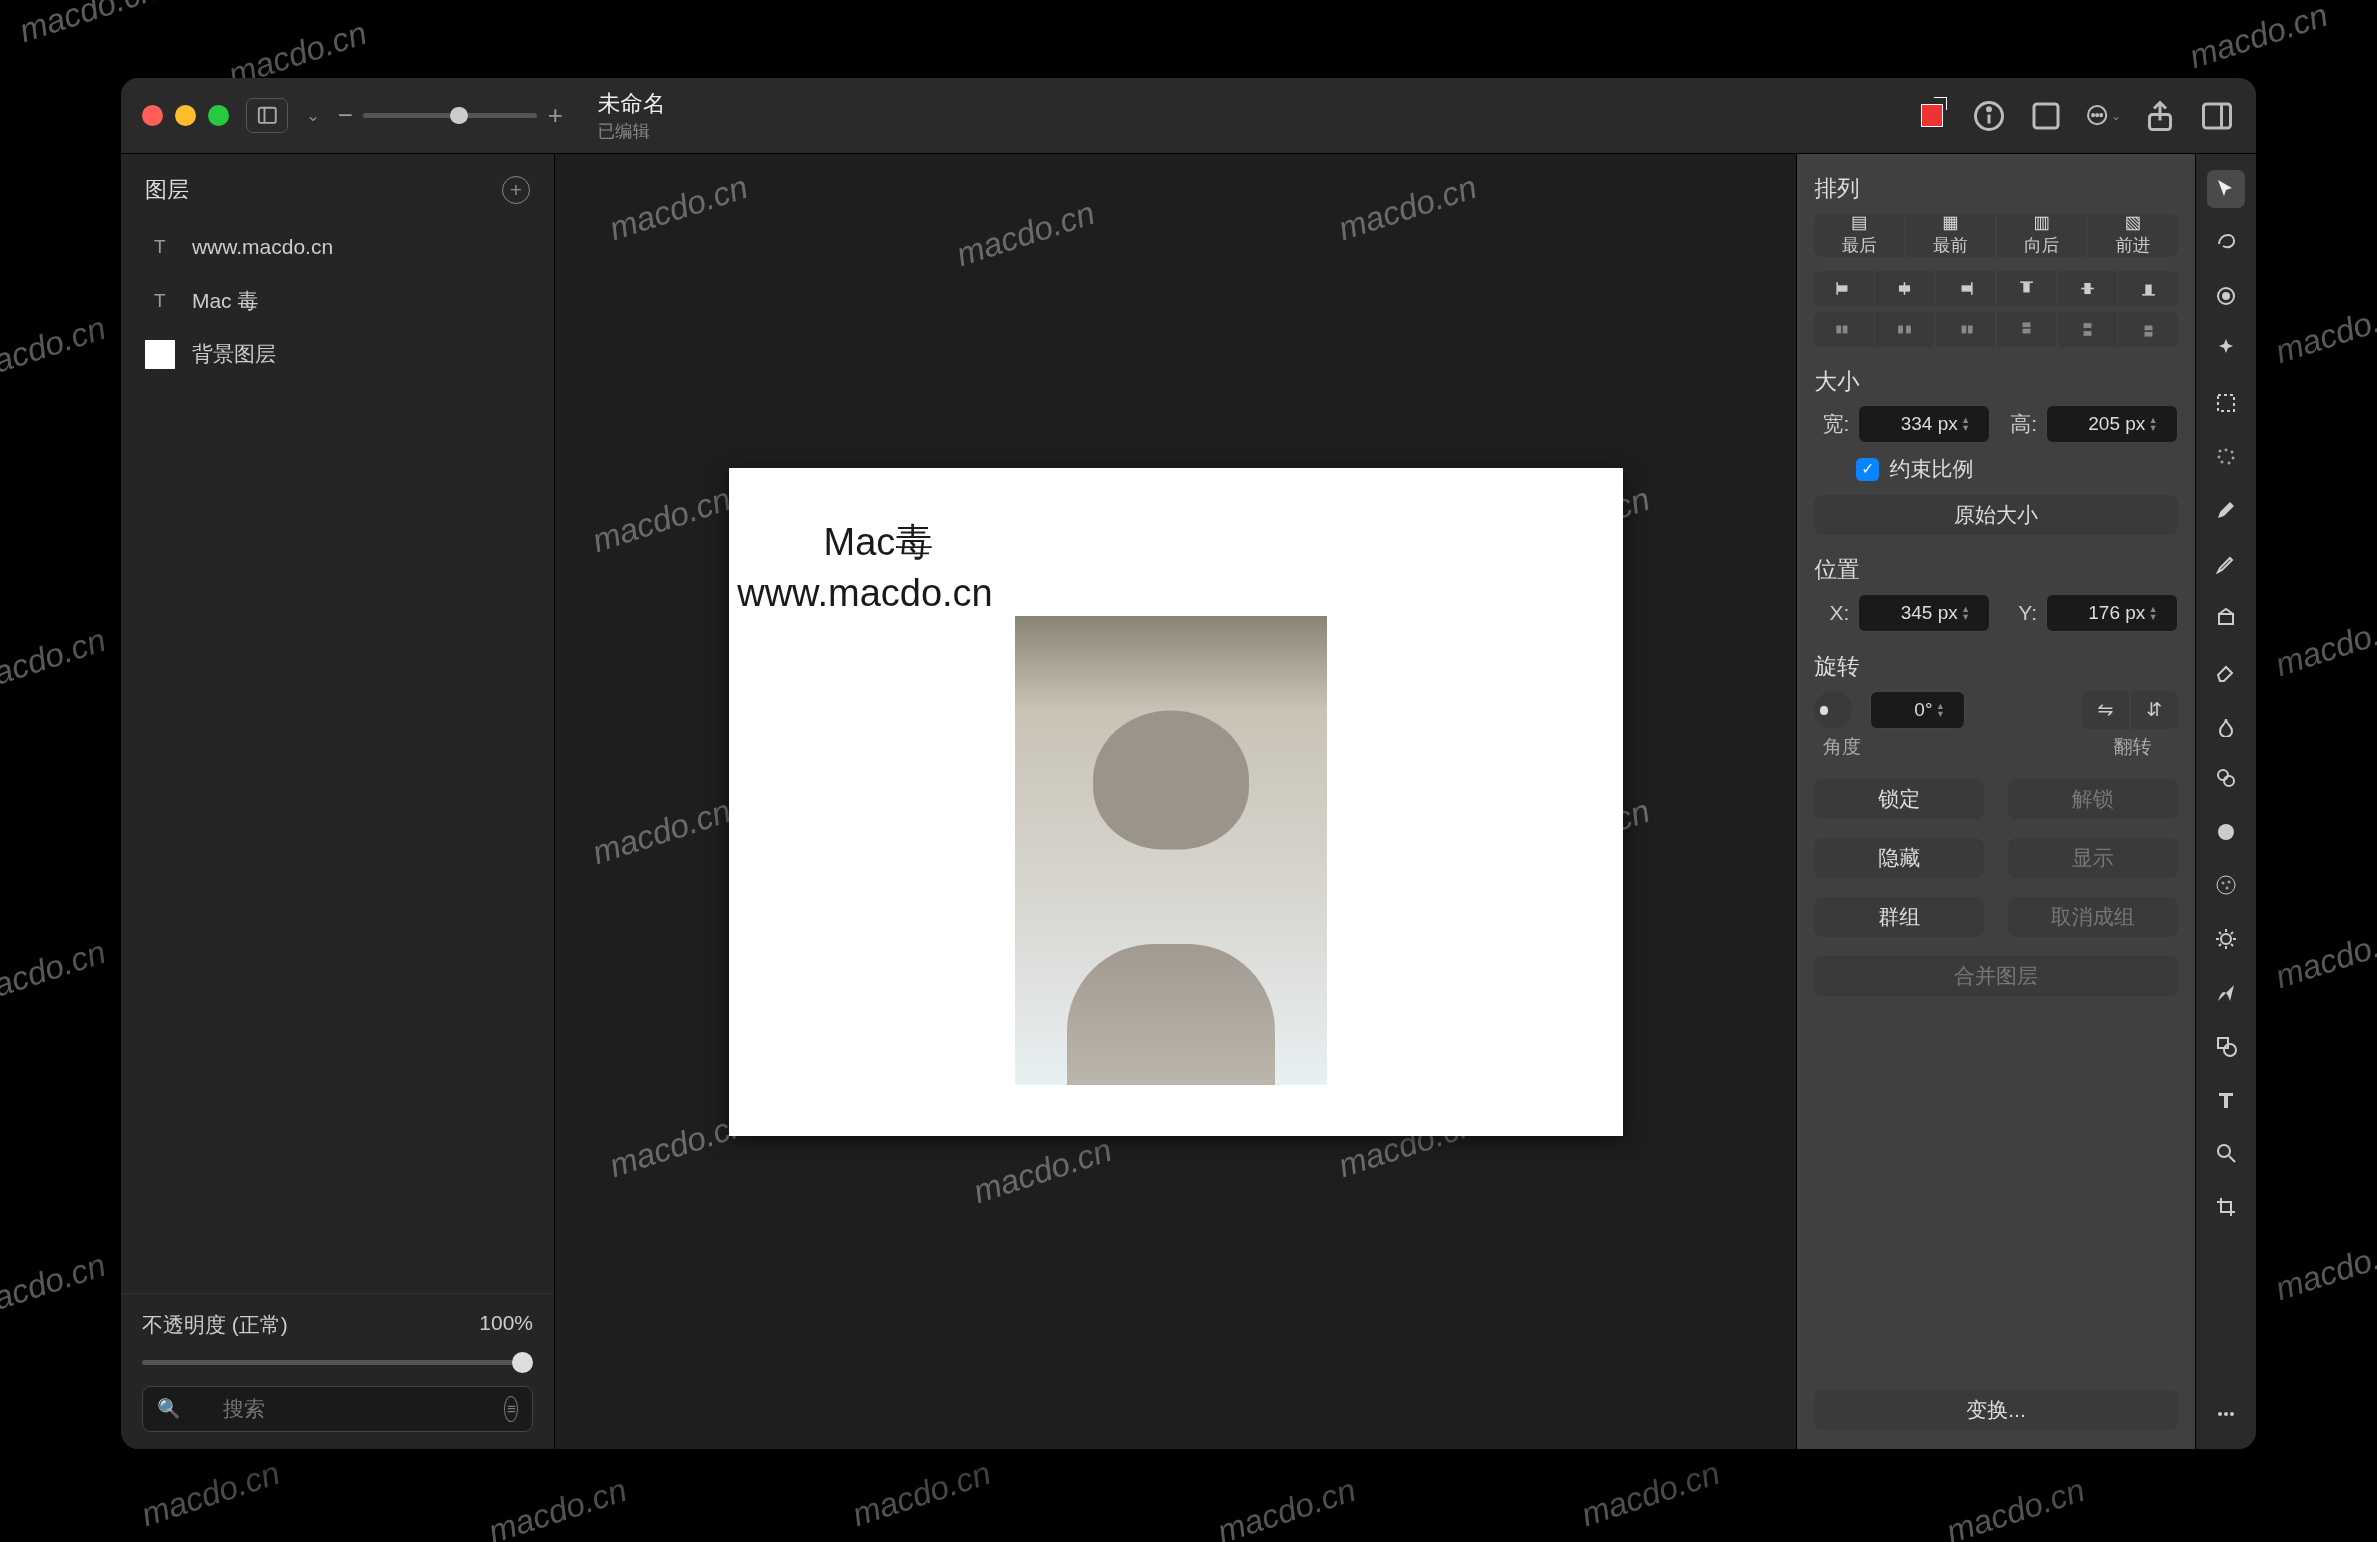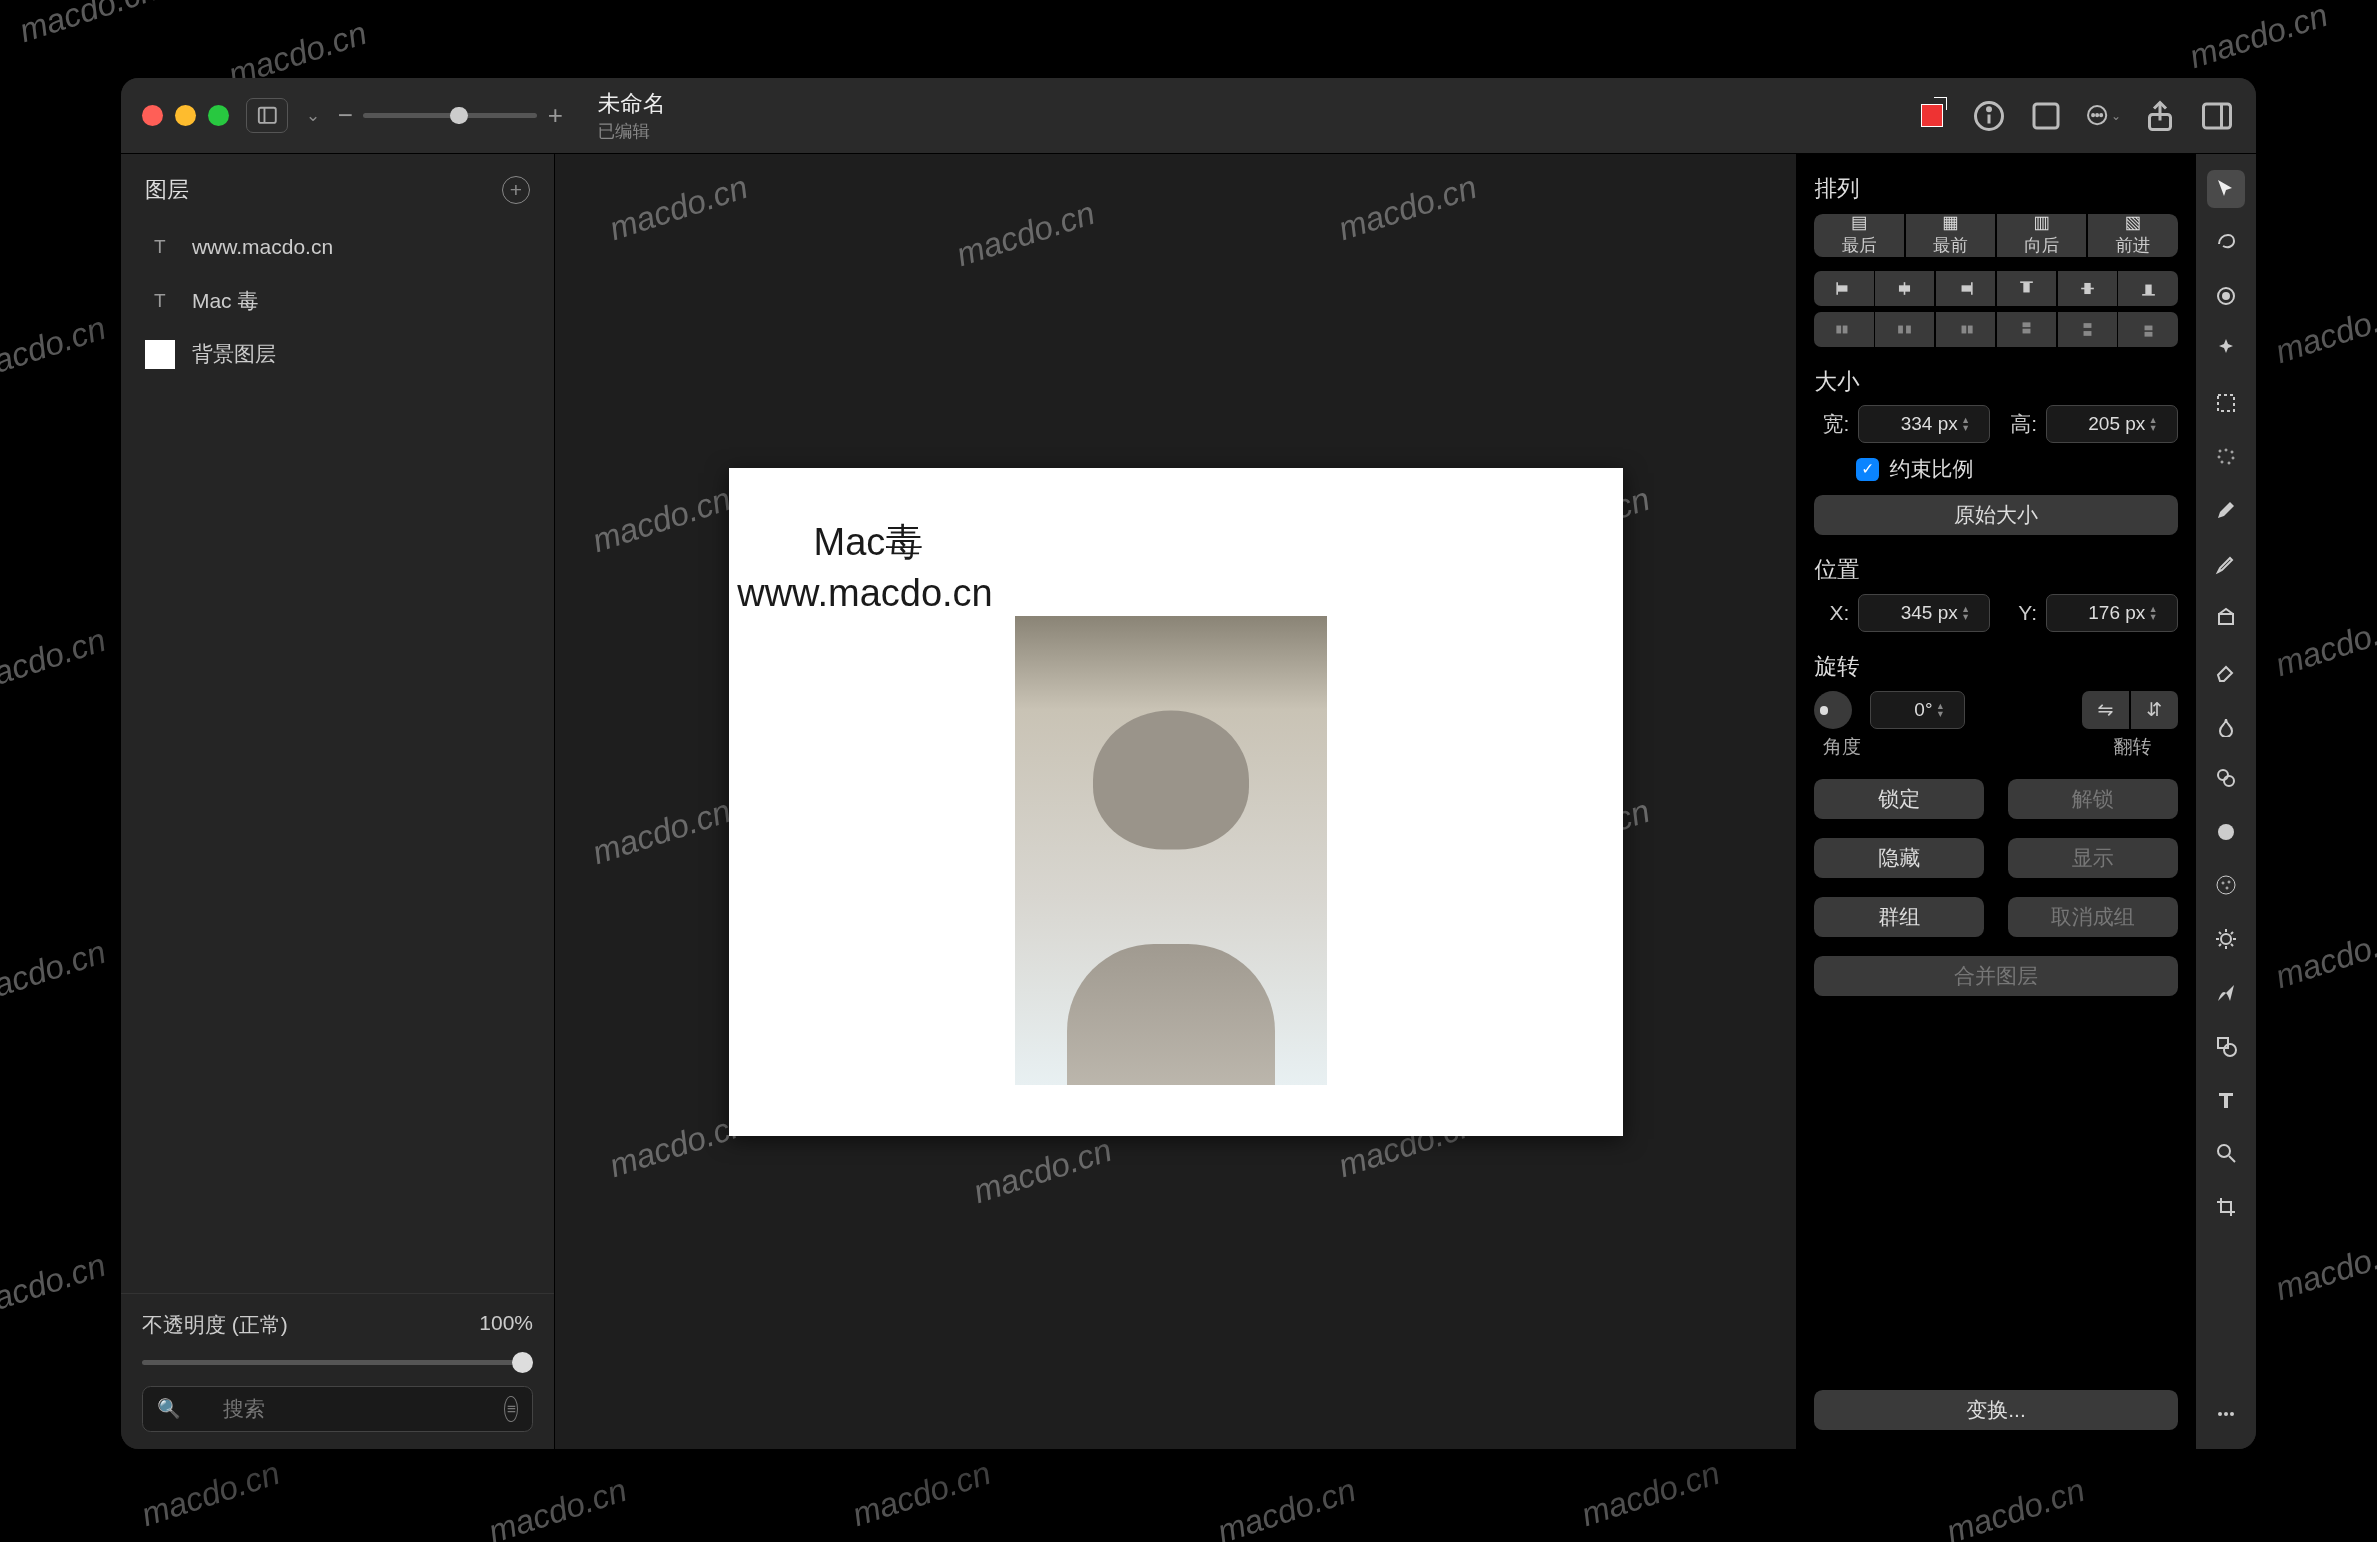--- a/index.html
+++ b/index.html
@@ -61,40 +61,40 @@
 .search input { flex:1; background:none; border:none; color:#14b8a6; font-size:21px; outline:none;margin-left:32px; }
 .filter-ic { width:26px; height:26px; border:1.7px solid #777; border-radius:50%; display:flex;align-items:center;justify-content:center;color:#777;font-size:15.6px;}
 
 
 .canvas-area {
   flex:1; background:#1e1e1e; display:flex; align-items:center; justify-content:center; position:relative;
 }
 .artboard {
   width:894px; height:668px; background:#fff; position:relative; box-shadow:0 3.5px 21px rgba(0,0,0,.6);
 }
-.art-txt1 { position:absolute; left:85px; top:49px; font-size:38px; color:#1a1a1a; }
+.art-txt1 { position:absolute; left:95px; top:49px; font-size:38px; color:#1a1a1a; }
 .art-txt2 { position:absolute; left:8.7px; top:104px; font-size:38px; color:#1a1a1a; }
 .cat {
   position:absolute; left:286px; top:148px; width:312px; height:469px;
   background:linear-gradient(180deg,#8a8476 0%,#c9c3b5 20%,#d8d6d0 60%,#e8f0f2 100%);
   overflow:hidden;
 }
 .cat::before{
   content:""; position:absolute; left:50%; top:35%; transform:translate(-50%,-50%);
   width:156px; height:139px; background:#9a948a; border-radius:50% 50% 45% 45%;
 }
 .cat::after{
   content:""; position:absolute; left:50%; top:70%; transform:translateX(-50%);
   width:208px; height:243px; background:linear-gradient(#a09a90,#cfcac0);
   border-radius:87px 87px 35px 35px;
 }
 
 
 .inspector {
-  width:399px; background:#000000; border-left:0.9px solid #000; padding:19px 17.4px;
+  width:399px; background:#404040; border-left:0.9px solid #000; padding:19px 17.4px;
   display:flex; flex-direction:column; gap:19px; overflow:auto;
 }
 .sect-title { color:#ddd; font-size:22.6px; margin-bottom:3.5px; }
 .seg4 { display:flex; gap:1.7px; }
 .seg4 .seg {
   flex:1; background:#3a3a3a; height:43px; display:flex; flex-direction:column; align-items:center; justify-content:center;
   gap:1.7px; color:#ccc; font-size:17.4px;
 }
 .seg4 .seg:first-child{border-radius:8.7px 0 0 8.7px}
 .seg4 .seg:last-child{border-radius:0 8.7px 8.7px 0}

